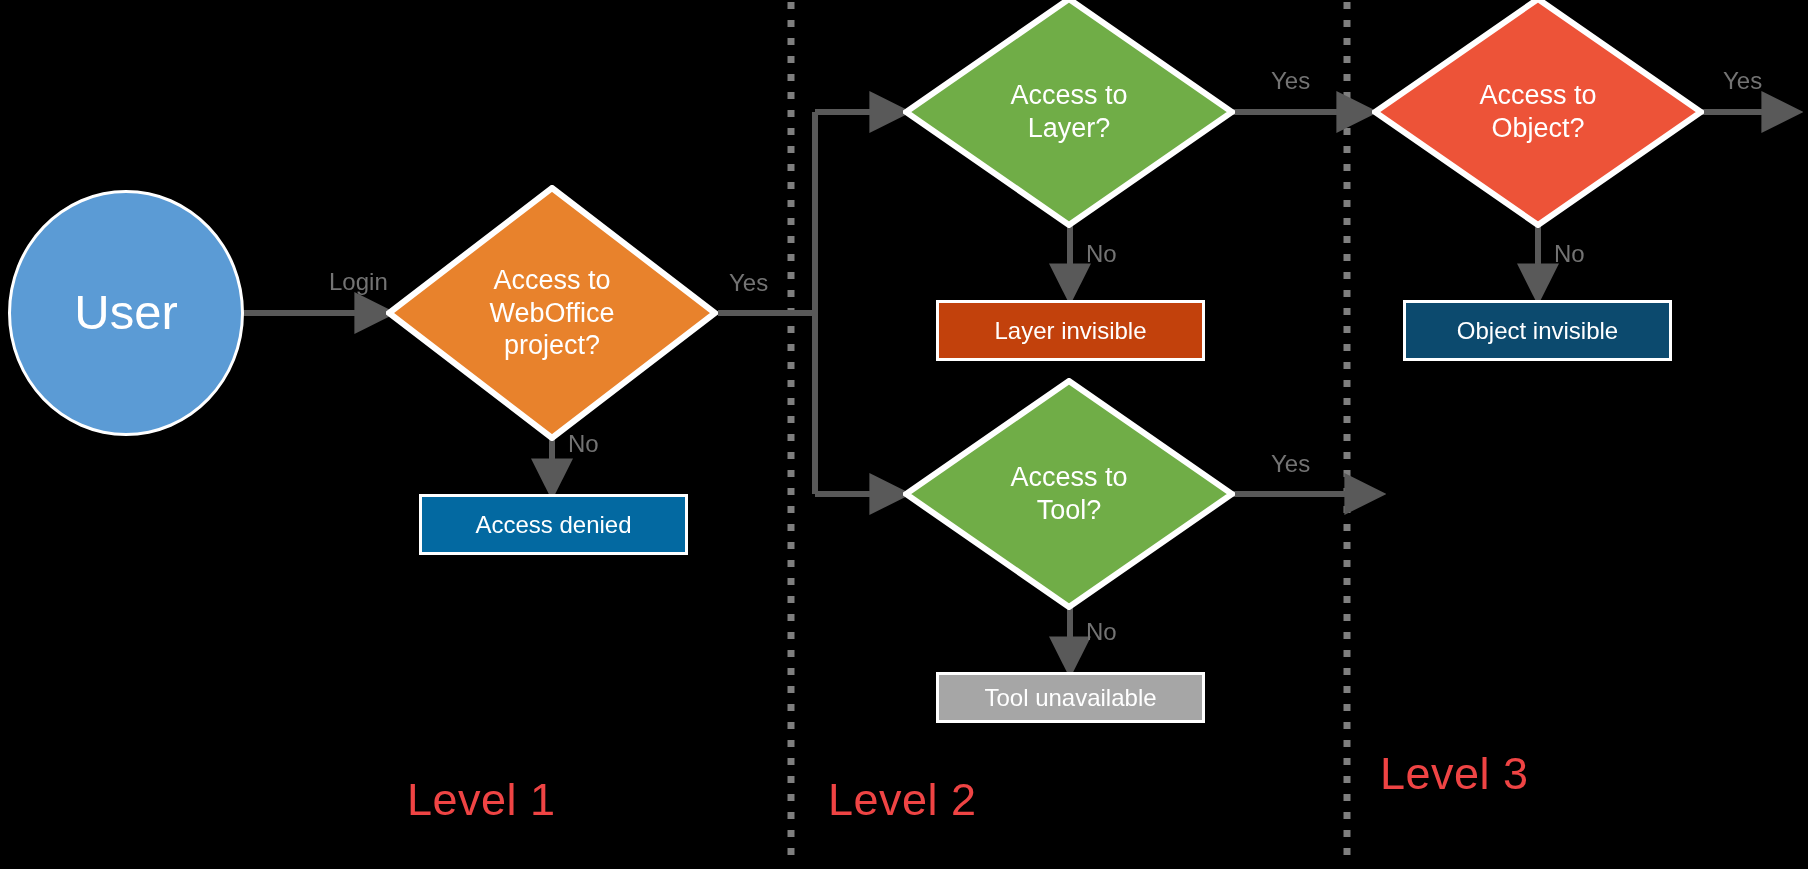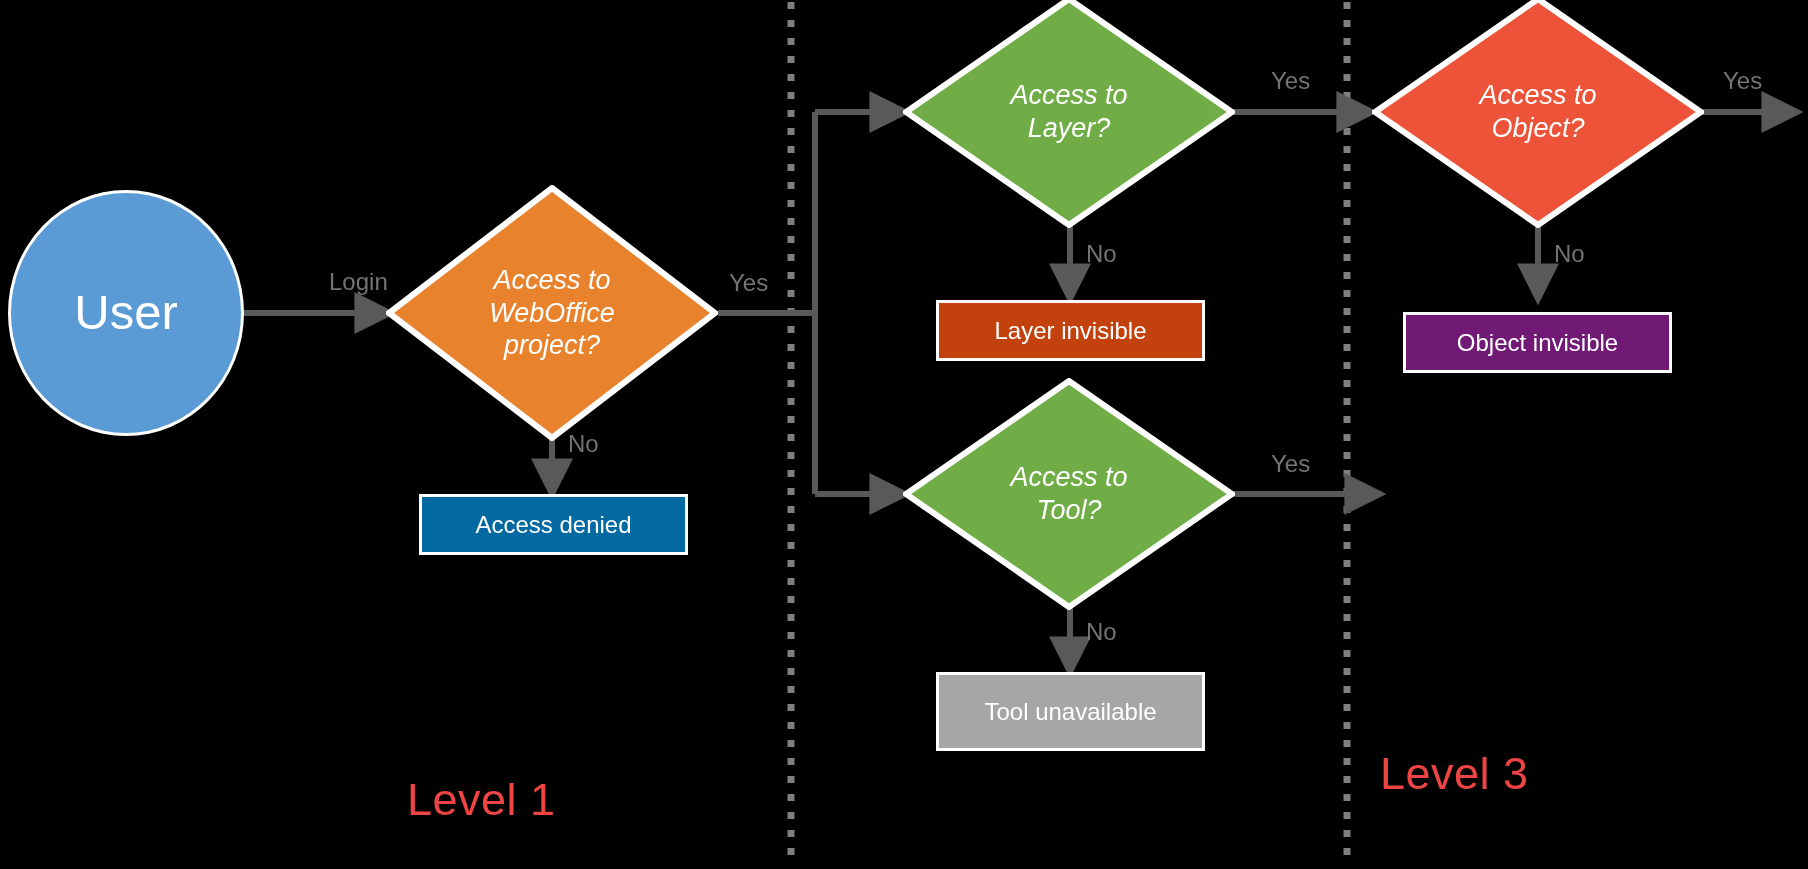--- a/index.html
+++ b/index.html
@@ -17,21 +17,21 @@
   .node{position:absolute;display:flex;align-items:center;justify-content:center;text-align:center;box-sizing:border-box;}
   .node .lbl{position:relative;z-index:5;color:#fff;line-height:1.22;pointer-events:none;white-space:pre-line;}
 
   
   .circle{border-radius:50%;border:3px solid #fff;}
   .circle .lbl{font-size:49px;font-weight:400;}
 
   
   .diamond{background:transparent;}
   .diamond .dshape{position:absolute;left:0;top:0;width:100%;height:100%;}
-  .diamond .lbl{font-size:27px;font-weight:300;font-style:italic;}
+  .diamond .lbl{font-size:27px;font-weight:300;}
   .diamond.big .lbl{font-size:27px;}
 
   
   .box{border:3px solid #fff;}
   .box .lbl{font-size:24px;font-weight:300;}
 
   
   .elabel{position:absolute;color:#737373;font-size:24px;font-weight:300;white-space:nowrap;}
 
   
@@ -110,42 +110,43 @@
   </div>
 
   <div class="node diamond" style="left:903px;top:378px;width:332px;height:232px;">
     <svg class="dshape" viewBox="0 0 332 232" preserveAspectRatio="none">
       <polygon points="166,3 329,116 166,229 3,116" fill="#70AD47" stroke="#FFFFFF" stroke-width="6"></polygon>
     </svg>
     <span class="lbl">Access to
 Tool?</span>
   </div>
 
-  <div class="node box" style="left:936px;top:672px;width:269px;height:79px;background:#A6A6A6;">
+  <div class="node box" style="left:936px;top:672px;width:269px;height:51px;background:#A6A6A6;">
     <span class="lbl">Tool unavailable</span>
   </div>
 
   <div class="node diamond" style="left:1372px;top:-4px;width:332px;height:232px;">
     <svg class="dshape" viewBox="0 0 332 232" preserveAspectRatio="none">
       <polygon points="166,3 329,116 166,229 3,116" fill="#ED5338" stroke="#FFFFFF" stroke-width="6"></polygon>
     </svg>
     <span class="lbl">Access to
 Object?</span>
   </div>
 
-  <div class="node box" style="left:1403px;top:312px;width:269px;height:61px;background:#701a75;">
+  <div class="node box" style="left:1403px;top:300px;width:269px;height:61px;background:#0c4a6e;">
     <span class="lbl">Object invisible</span>
   </div>
 
   <span class="elabel" style="left:297px;top:268px;margin-left:32px;">Login</span>
   <span class="elabel" style="left:568px;top:430px;">No</span>
   <span class="elabel" style="left:729px;top:269px;">Yes</span>
   <span class="elabel" style="left:1086px;top:240px;">No</span>
   <span class="elabel" style="left:1271px;top:67px;">Yes</span>
   <span class="elabel" style="left:1086px;top:618px;">No</span>
   <span class="elabel" style="left:1271px;top:450px;">Yes</span>
   <span class="elabel" style="left:1554px;top:240px;">No</span>
   <span class="elabel" style="left:1723px;top:67px;">Yes</span>
 
   <span class="level-cap" style="left:407px;top:774px;">Level 1</span>
+  <span class="level-cap" style="left:828px;top:774px;">Level 2</span>
   <span class="level-cap" style="left:1380px;top:748px;">Level 3</span>
 
 </div>
 
 </body></html>

